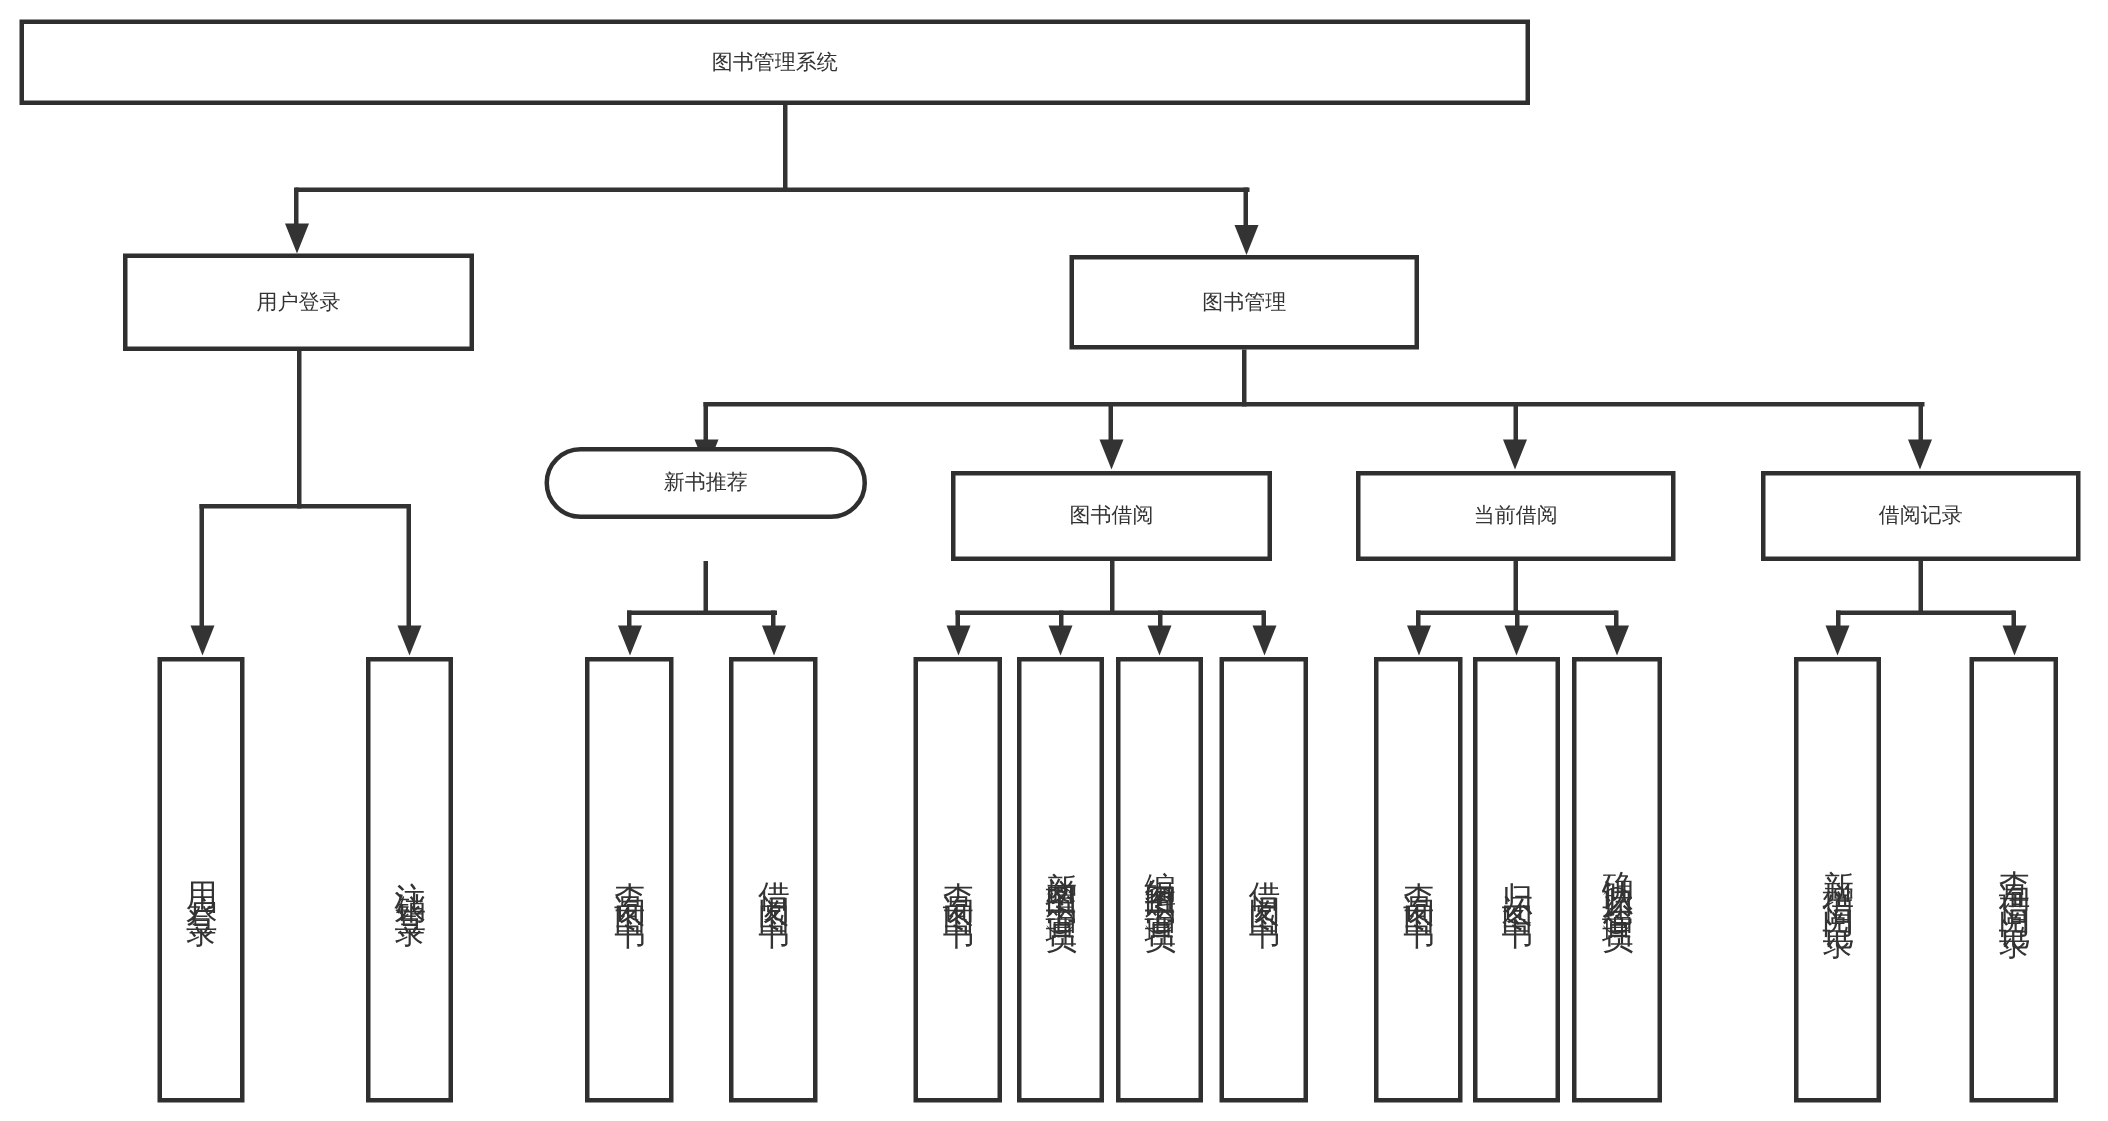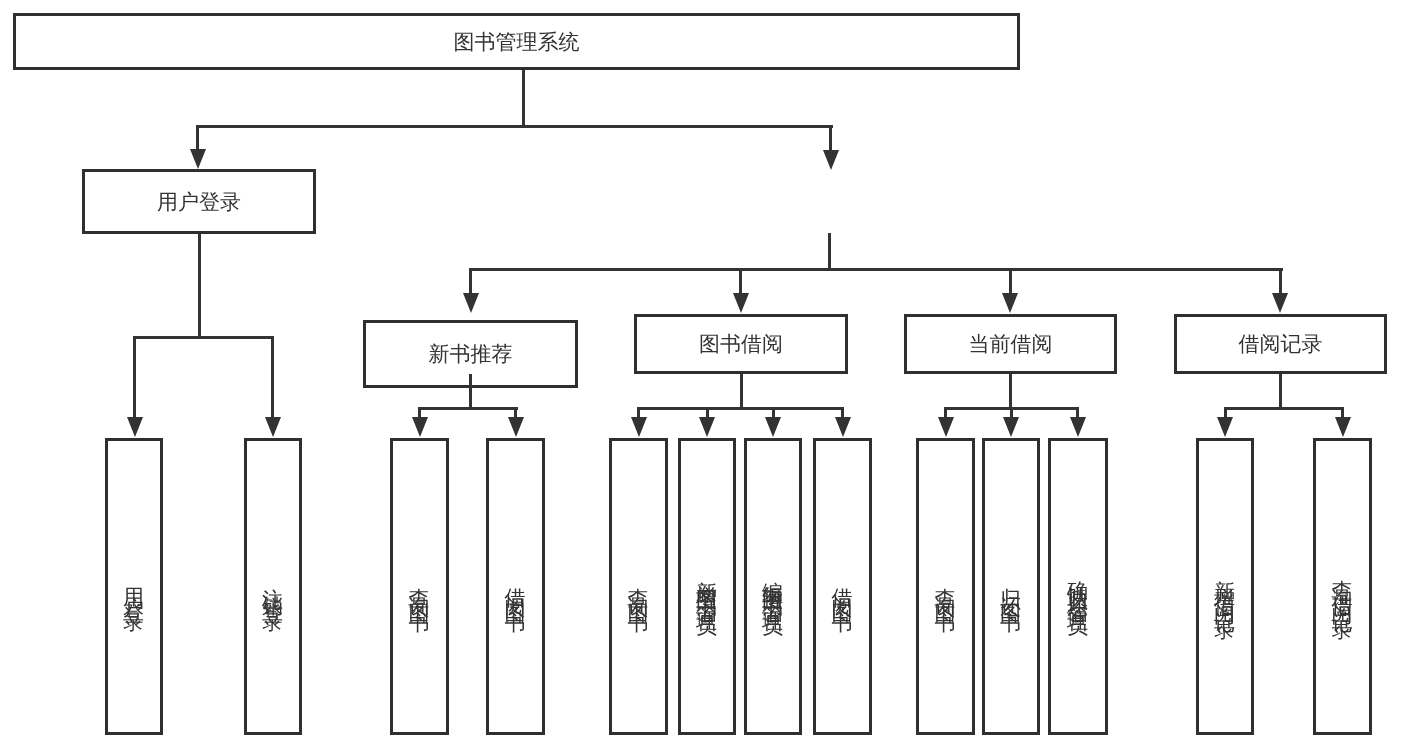--- a/index.html
+++ b/index.html
@@ -13,21 +13,21 @@
     overflow: hidden;
   }
   .box {
     position: absolute;
     box-sizing: border-box;
     background: #ffffff;
     border: 3px solid #2f2f2f;
     display: flex;
     align-items: center;
     justify-content: center;
-    font-size: 21px;
+    font-size: 14px;
     color: #333333;
     white-space: nowrap;
   }
   .box.v {
     writing-mode: vertical-rl;
     letter-spacing: 8px;
     font-size: 21px;
     line-height: 1;
   }
   .box.v.long { letter-spacing: 5px; }
@@ -63,40 +63,43 @@
   <div class="vline" style="left:522px; top:70px; height:57px;"></div>
   <div class="hline" style="left:197px; top:125px; width:636px;"></div>
   <div class="vline" style="left:196px; top:125px; height:26px;"></div>
   <div class="ah" style="left:190px; top:149px;"></div>
   <div class="vline" style="left:829px; top:125px; height:27px;"></div>
   <div class="ah" style="left:823px; top:150px;"></div>
 
   <div class="box" style="left:82px; top:169px; width:234px; height:65px;">
     <span>用户登录</span>
   </div>
+  <div class="box" style="left:713px; top:170px; width:233px; height:63px;">
+    <span>图书管理</span>
+  </div>
 
   <div class="vline" style="left:198px; top:234px; height:105px;"></div>
   <div class="hline" style="left:133px; top:336px; width:141px;"></div>
   <div class="vline" style="left:133px; top:336px; height:82px;"></div>
   <div class="ah" style="left:127px; top:417px;"></div>
   <div class="vline" style="left:271px; top:336px; height:82px;"></div>
   <div class="ah" style="left:265px; top:417px;"></div>
 
   <div class="vline" style="left:828px; top:233px; height:38px;"></div>
   <div class="hline" style="left:469px; top:268px; width:814px;"></div>
   <div class="vline" style="left:469px; top:268px; height:28px;"></div>
   <div class="ah" style="left:463px; top:293px;"></div>
   <div class="vline" style="left:739px; top:268px; height:28px;"></div>
   <div class="ah" style="left:733px; top:293px;"></div>
   <div class="vline" style="left:1009px; top:268px; height:28px;"></div>
   <div class="ah" style="left:1002px; top:293px;"></div>
   <div class="vline" style="left:1279px; top:268px; height:28px;"></div>
   <div class="ah" style="left:1272px; top:293px;"></div>
 
-  <div class="box" style="left:363px; top:320px; width:215px; height:68px;">
+  <div class="box" style="left:363px; top:298px; width:215px; height:48px;border-radius:25px;">
     <span>新书推荐</span>
   </div>
   <div class="box" style="left:904px; top:314px; width:213px; height:60px;">
     <span>当前借阅</span>
   </div>
   <div class="box" style="left:634px; top:314px; width:214px; height:60px;">
     <span>图书借阅</span>
   </div>
   <div class="box" style="left:1174px; top:314px; width:213px; height:60px;">
     <span>借阅记录</span>

